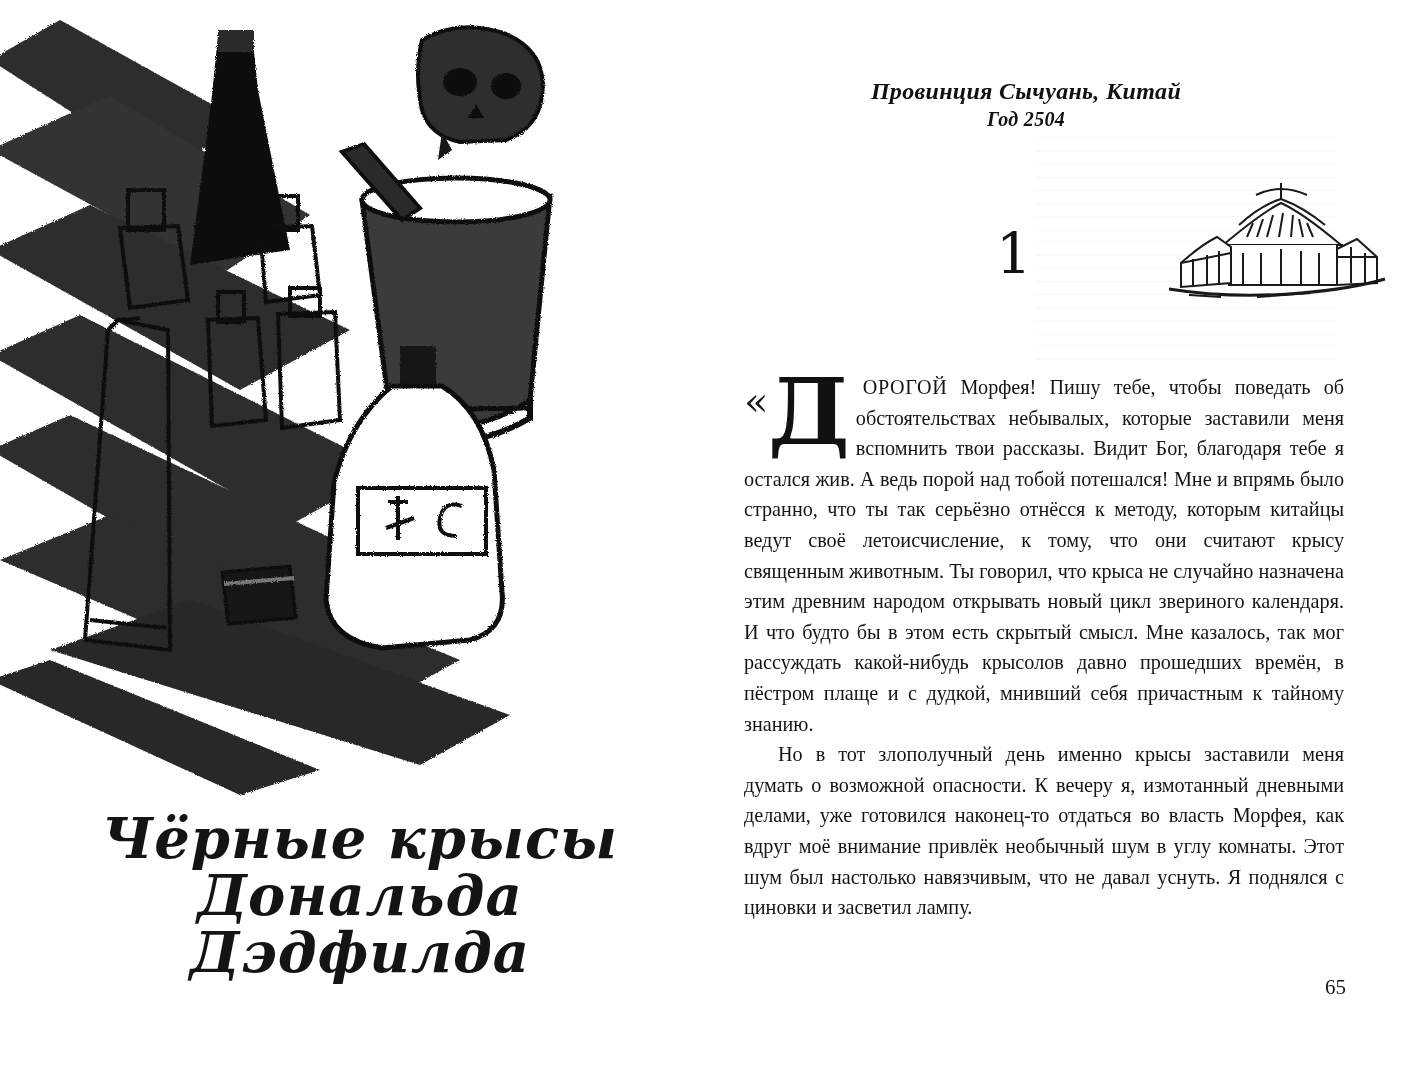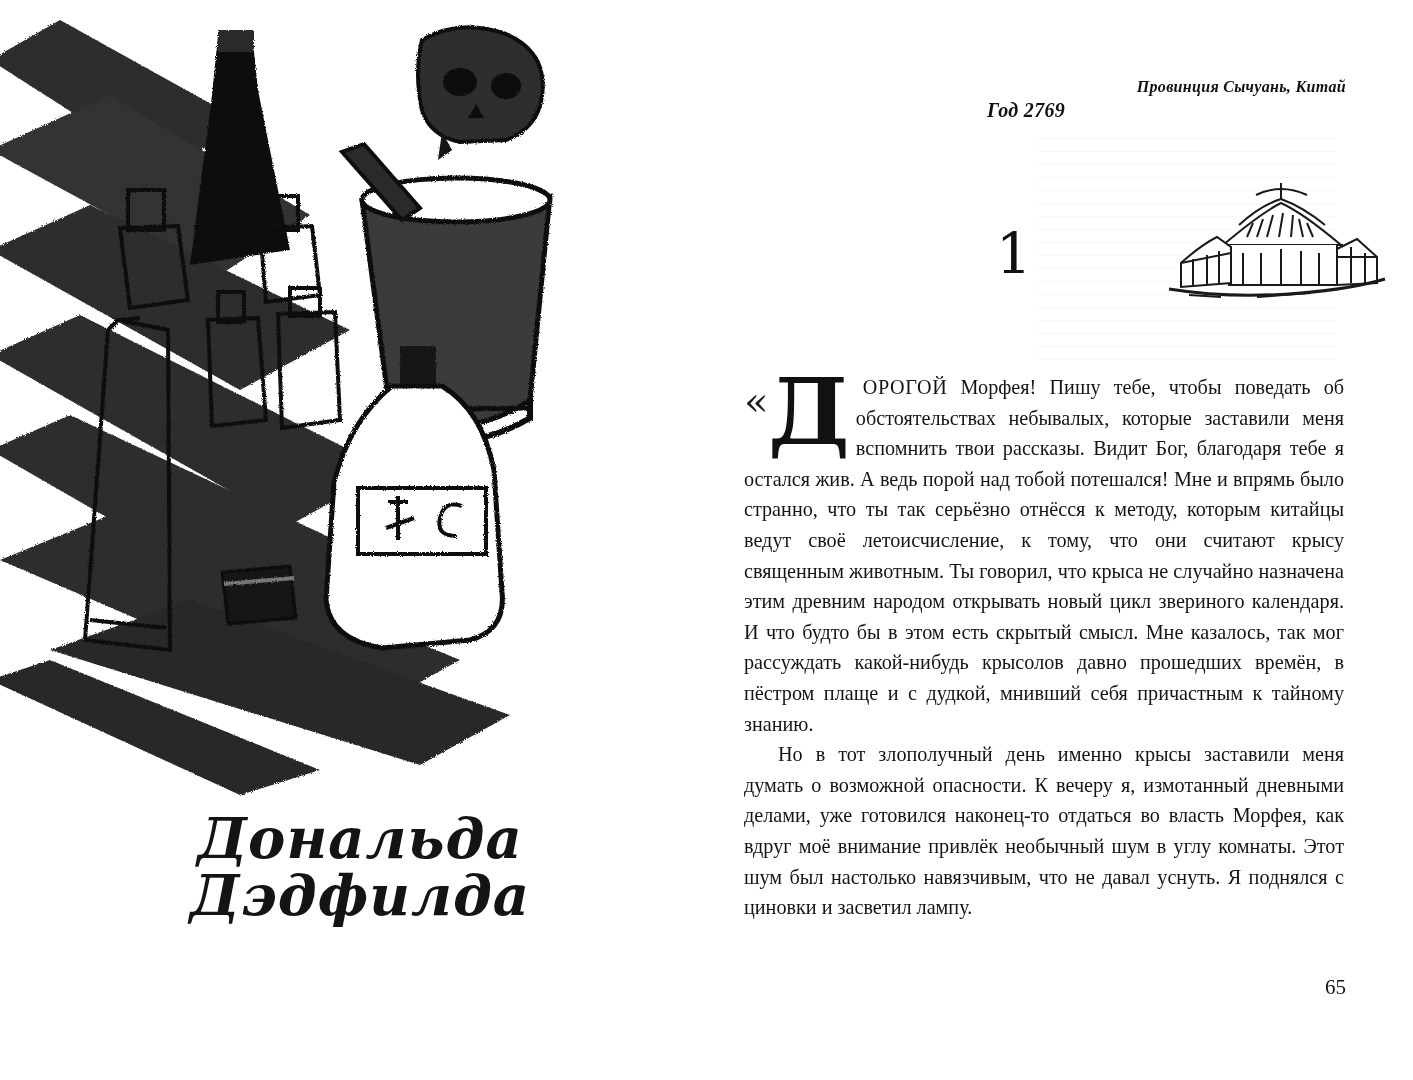--- a/index.html
+++ b/index.html
@@ -63,24 +63,23 @@
     position: absolute;
     left: 0;
     top: 78px;
     width: 640px;
     text-align: center;
   }
   .heading-block .loc {
     font-family: "Liberation Serif", serif;
     font-style: italic;
     font-weight: bold;
-    font-size: 16px;
+    font-size: 24px;
     color: #111;
     letter-spacing: 0.3px;
-    text-align: right;
   }
   .heading-block .yr {
     font-family: "Liberation Serif", serif;
     font-style: italic;
     font-weight: bold;
     font-size: 20px;
     color: #111;
     margin-top: 3px;
     letter-spacing: 0.3px;
   }
@@ -249,31 +248,32 @@
         <path d="M472 506 q-18 -6 -22 12 q-4 18 16 18" stroke="#111" stroke-width="4" fill="none"></path>
       </g>
 
       <g filter="url(#rough)">
         <path d="M232 572 L300 566 L306 618 L238 624 Z" fill="#121212" stroke="#111" stroke-width="3"></path>
         <path d="M234 584 L304 578" stroke="#777" stroke-width="4"></path>
       </g>
     </svg>
 
     <div class="illo-title">
+      <div class="line line1">Чёрные крысы</div>
       <div class="line line2">Дональда Дэдфилда</div>
     </div>
   </div>
 
   <div class="right-page">
 
     <div class="ghost"></div>
 
     <div class="heading-block">
       <div class="loc">Провинция Сычуань, Китай</div>
-      <div class="yr">Год 2769</div>
+      <div class="yr">Год 2504</div>
     </div>
 
     <div class="chapter-number">1</div>
 
     <svg class="vignette" viewBox="0 0 230 135">
       <g stroke="#1a1a1a" stroke-width="2" fill="none">
 
         <path d="M62 70 Q100 38 120 28 Q142 38 180 70 Z" fill="#fff"></path>
         <path d="M60 70 L182 70"></path>
         <path d="M78 50 Q100 30 120 24 Q142 32 164 50"></path>

